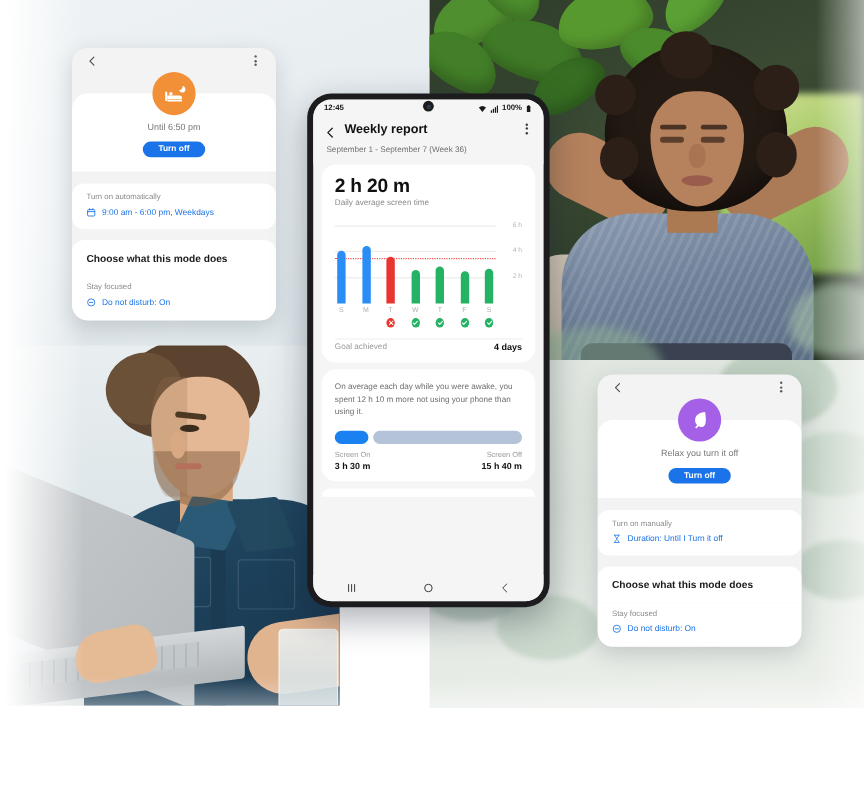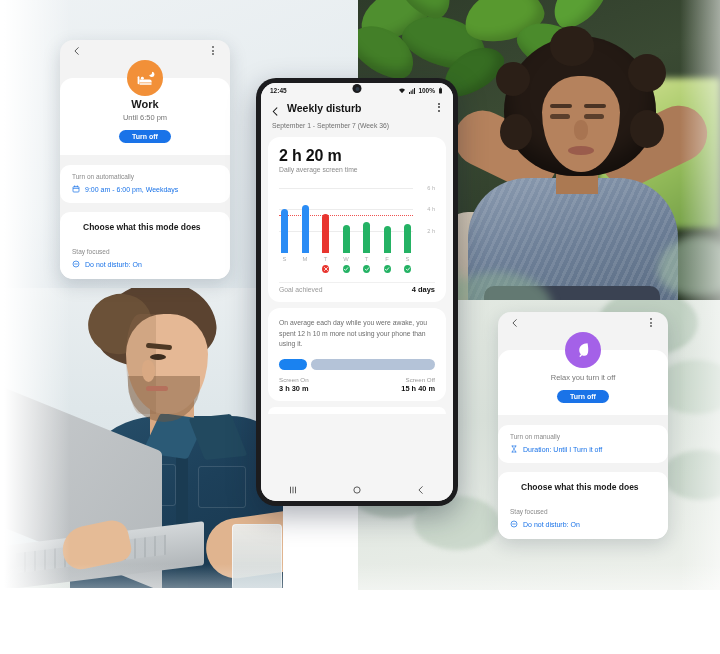--- a/index.html
+++ b/index.html
@@ -122,21 +122,21 @@
   .mode-sub{font-size:7.5px;color:#777;margin-top:3px;}
   .mode-btn{
     display:inline-block;margin-top:8px;
     background:#1a73e8;color:#fff;font-size:7px;font-weight:bold;
     padding:3px 13px;border-radius:9px;
   }
   .mode-sec{background:#fff;margin-top:10px;padding:8px 12px 10px;border-radius:10px;}
   .sec-label{font-size:6.5px;color:#8a8a8a;margin-bottom:5px;}
   .sec-line{display:flex;align-items:center;gap:5px;font-size:7px;color:#1a73e8;}
   .sec-line .gl{width:8px;height:8px;flex:0 0 8px;}
-  .mode-choose{background:#fff;padding:10px 23px;font-size:8.5px;font-weight:bold;color:#1b1b1b;margin-top:9px;border-radius:10px 10px 0 0;}
+  .mode-choose{background:#fff;padding:10px 12px;font-size:8.5px;font-weight:bold;color:#1b1b1b;margin-top:9px;border-radius:10px 10px 0 0;}
   .mode-foot{background:#fff;padding:6px 12px 11px;border-radius:0 0 11px 11px;}
 
   
   .phone{
     position:absolute;left:256px;top:78px;width:202px;height:428px;
     border-radius:20px;background:#1c1c1e;
     box-shadow:0 10px 28px rgba(20,30,50,.35);
     padding:5px;box-sizing:border-box;
   }
   .phone-screen{
@@ -291,21 +291,20 @@
     <div class="mode-hero">
       <div class="mode-icon" style="background:#f29038">
         <svg viewBox="0 0 24 24" width="21" height="21">
           <path d="M19.5 4.2a3.1 3.1 0 1 1-3.3 3.9 3.6 3.6 0 0 0 3.3-3.9z" fill="#fff"></path>
           <rect x="3" y="9.5" width="2" height="9" rx="1" fill="#fff"></rect>
           <path d="M5 13.2h11.5a2.6 2.6 0 0 1 2.6 2.6v.9H5z" fill="#fff"></path>
           <rect x="5" y="17.4" width="14.1" height="1.6" rx="0.8" fill="#fff"></rect>
           <circle cx="8.4" cy="11.6" r="1.7" fill="#fff"></circle>
         </svg>
       </div>
-      <div class="mode-title">Work</div>
       <div class="mode-sub">Until 6:50 pm</div>
       <div class="mode-btn">Turn off</div>
     </div>
     <div class="mode-sec">
       <div class="sec-label">Turn on automatically</div>
       <div class="sec-line">
         <span class="gl">
           <svg viewBox="0 0 24 24" width="8" height="8">
               <rect x="3" y="5" width="18" height="16" rx="2.5" fill="none" stroke="#1a73e8" stroke-width="2.2"></rect>
               <path d="M3 10h18" stroke="#1a73e8" stroke-width="2.2"></path>
@@ -401,21 +400,21 @@
             </svg>
         </span>
       </div>
 
       <div class="appbar">
         <span class="ab-back">
           <svg viewBox="0 0 24 24" width="11" height="11">
               <path d="M15 4 L7 12 L15 20" fill="none" stroke="#1a1a1a" stroke-width="2.3" stroke-linecap="round" stroke-linejoin="round"></path>
             </svg>
         </span>
-        <span class="ab-title">Weekly disturb</span>
+        <span class="ab-title">Weekly report</span>
         <span class="ab-more">
             <i></i>
             <i></i>
             <i></i>
           </span>
       </div>
 
       <div class="daterange">September 1 - September 7 (Week 36)</div>
 
       <div class="card">

